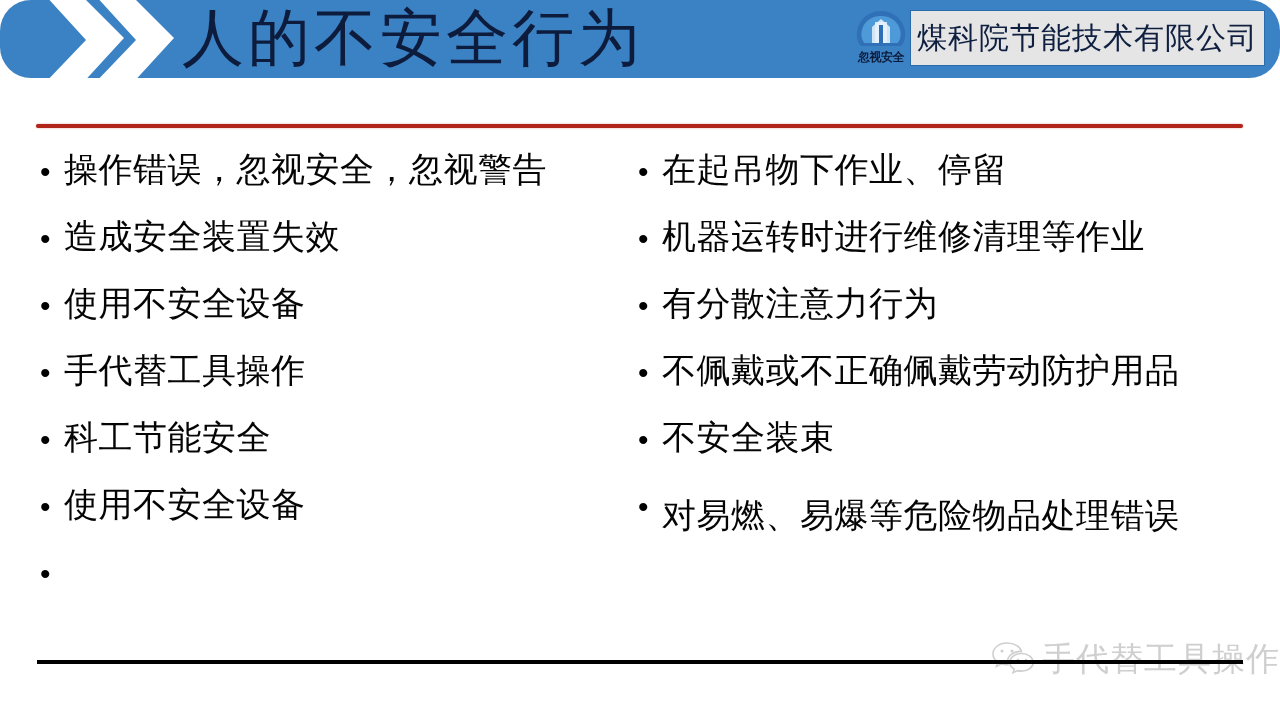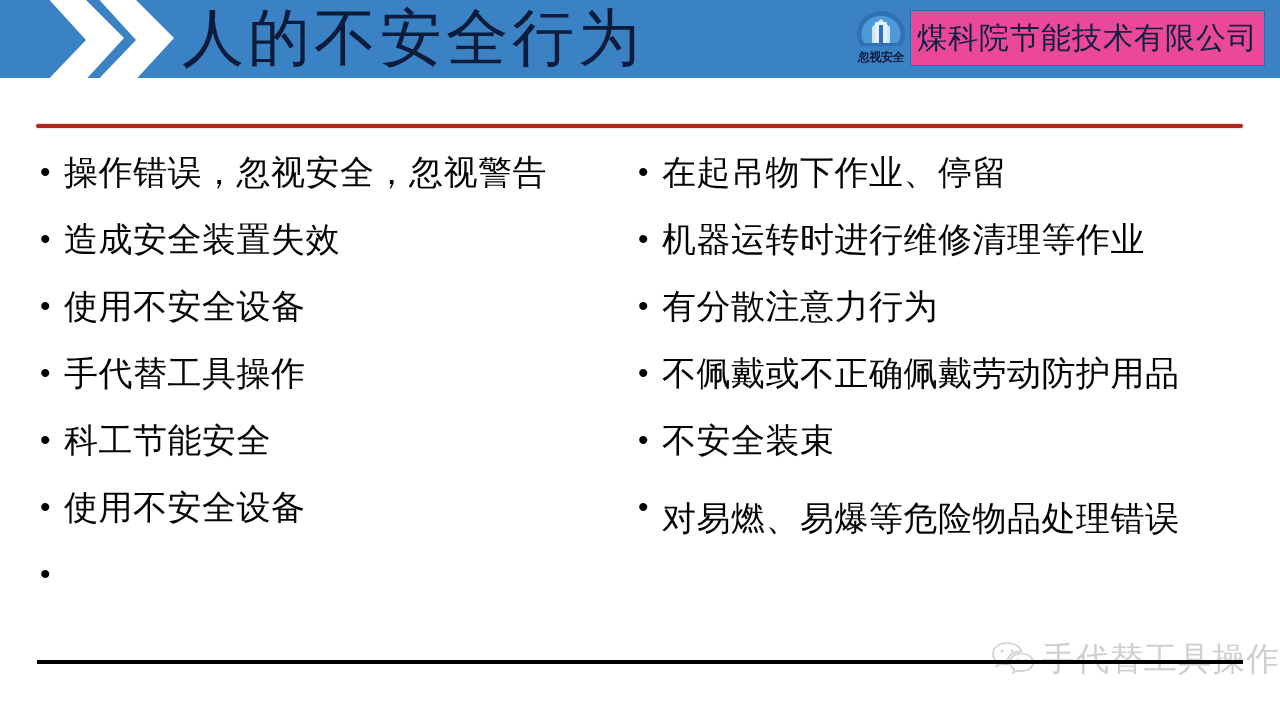--- a/index.html
+++ b/index.html
@@ -27,20 +27,21 @@
 
   
   .header-band {
     position: absolute;
     left: 0;
     top: 0;
     width: 1280px;
     height: 78px;
     background: #3b82c4;
     overflow: hidden;
+    border-radius: 31px;
   }
 
   .chevrons {
     position: absolute;
     left: 36px;
     top: -6px;
     width: 140px;
     height: 92px;
   }
 
@@ -87,21 +88,21 @@
     white-space: nowrap;
   }
 
   .company-box {
     position: absolute;
     left: 910px;
     top: 10px;
     width: 355px;
     height: 56px;
     border: 1px solid #2b6bab;
-    background: #ec4899;
+    background: #e5e5e5;
     box-sizing: border-box;
     display: flex;
     align-items: center;
     justify-content: center;
   }
   .company-name {
     font-family: "Liberation Sans", "DejaVu Sans", sans-serif;
     font-size: 30px;
     color: #0f1f40;
     letter-spacing: 1px;
@@ -144,21 +145,21 @@
   .bullet-dot {
     flex: 0 0 auto;
     width: 24px;
     font-size: 30px;
     line-height: 44px;
     color: #000000;
     text-align: left;
   }
   .bullet-text {
     flex: 1 1 auto;
-    font-family: Liberation Sans, sans-serif;
+    font-family: Liberation Mono, monospace;
     font-size: 34px;
     line-height: 44px;
     color: #050505;
     letter-spacing: 0.5px;
     white-space: nowrap;
   }
   .bullet-text.wrap {
     white-space: normal;
     line-height: 67px;
   }

